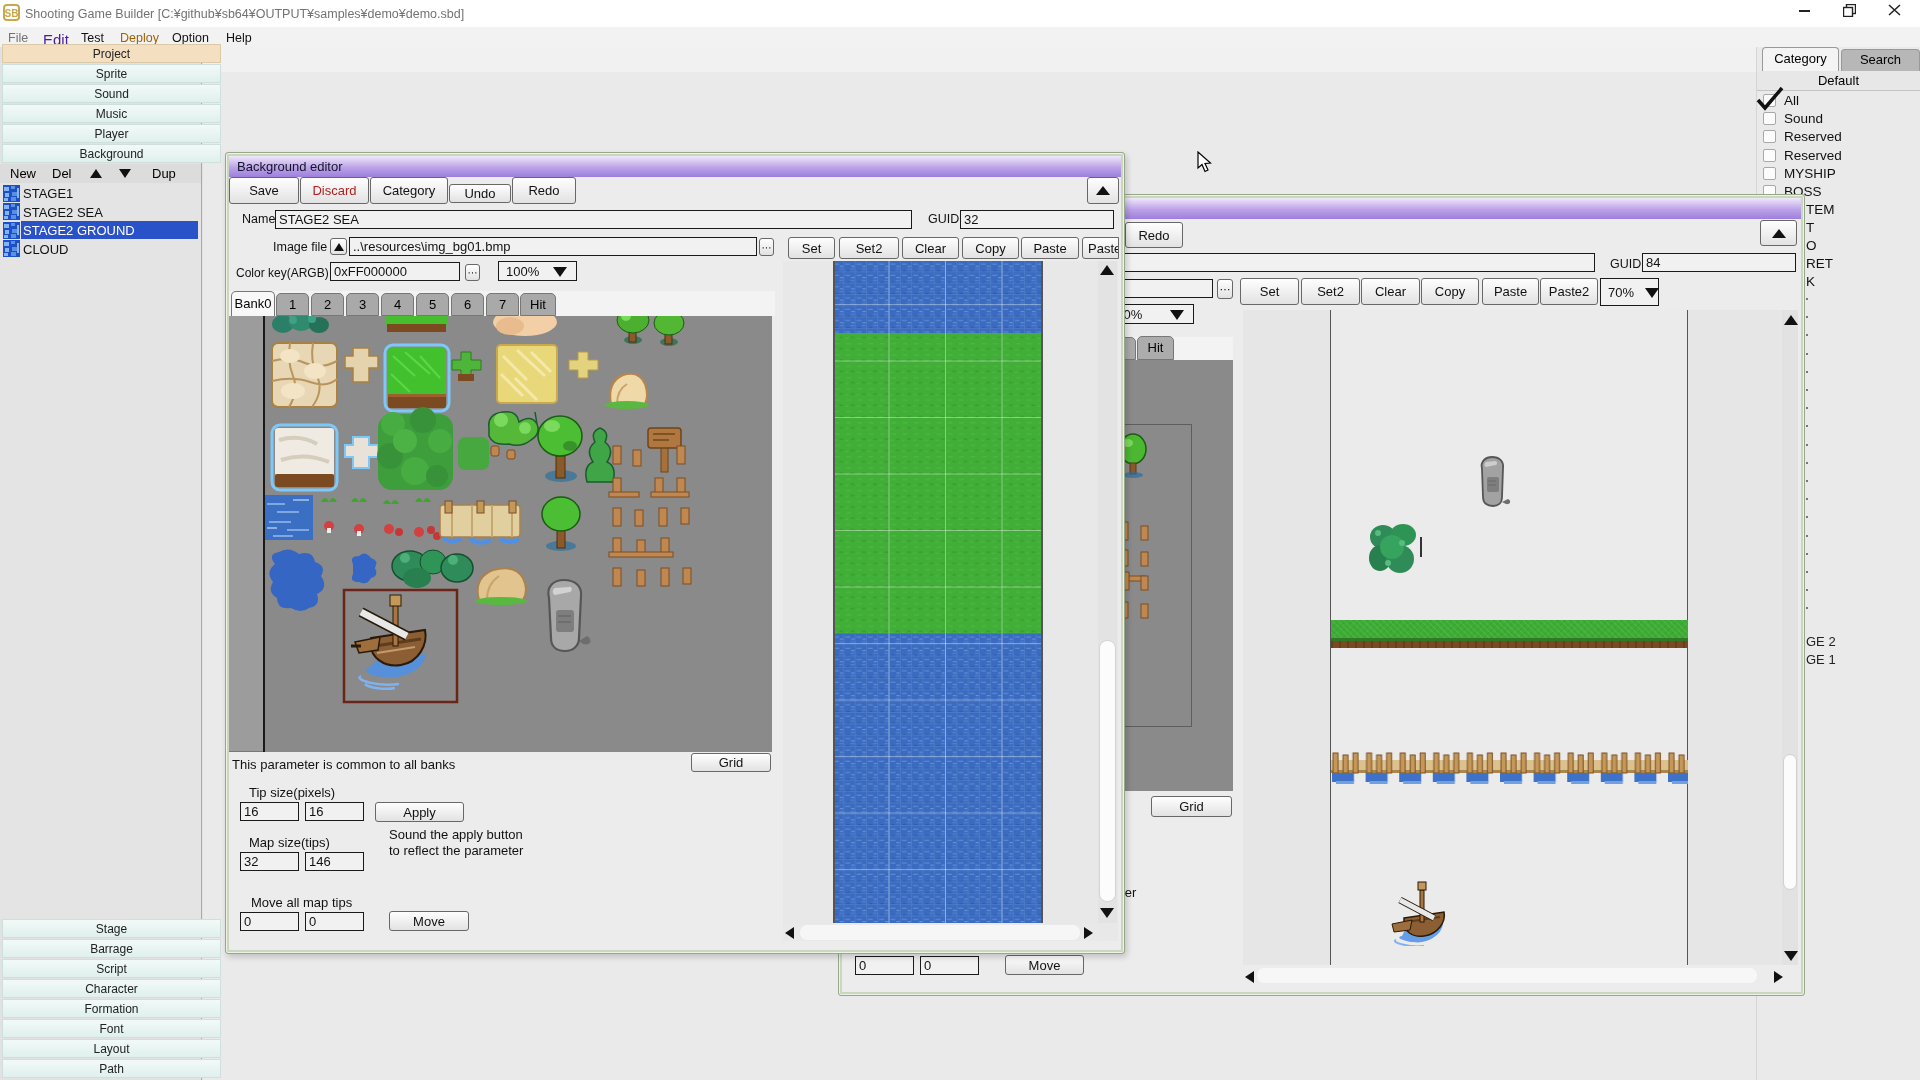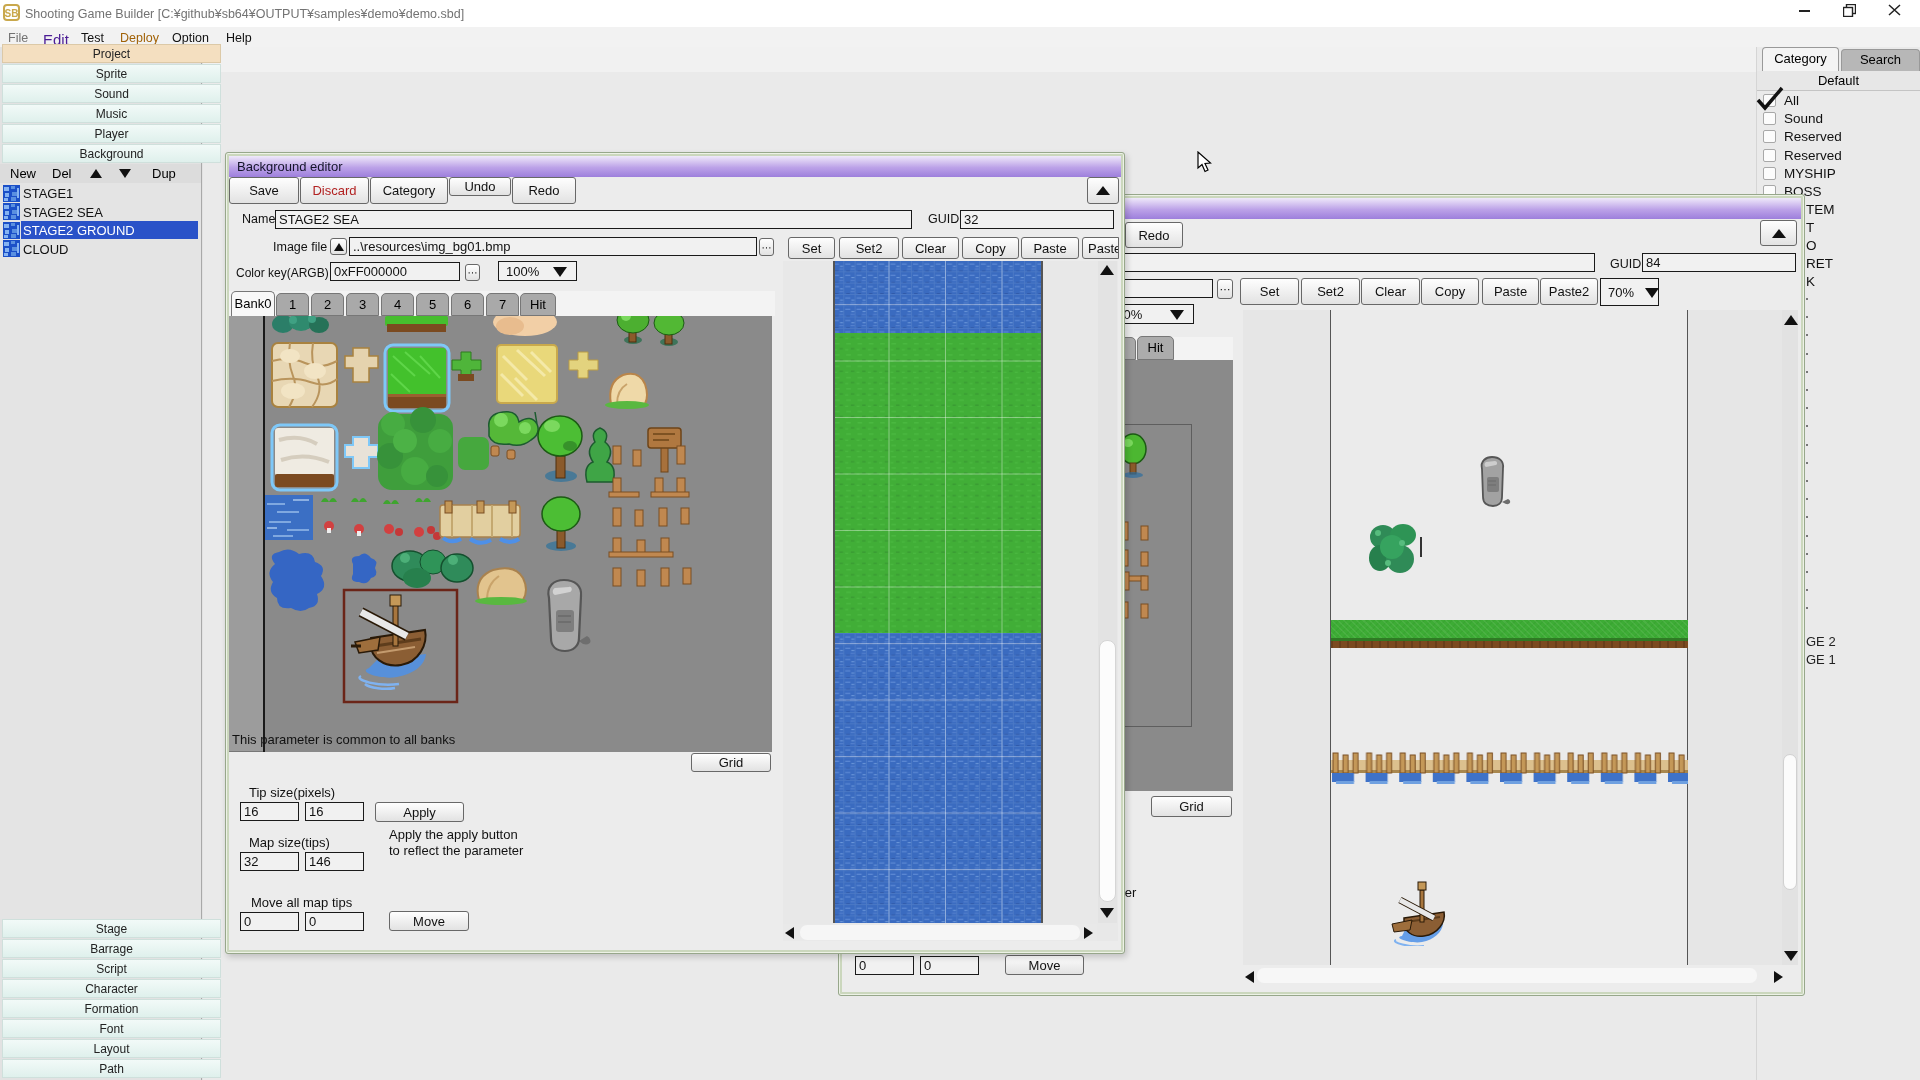--- a/index.html
+++ b/index.html
@@ -284,21 +284,21 @@
 <div class="a" style="left:1806px;top:634px;font-size:13px;color:#222">GE 2</div>
 <div class="a" style="left:1806px;top:652px;font-size:13px;color:#222">GE 1</div>
 
 <div class="a" style="left:225px;top:152px;width:900px;height:802px;background:#CBD7BD;border:1px solid #97A78B;border-radius:3px;box-shadow:inset 0 0 0 1px #EDF2E6,2px 3px 6px rgba(0,0,0,0.18)"></div>
 <div class="a" style="left:229px;top:156px;width:892px;height:794px;background:#ECECEC"></div>
 <div class="a" style="left:229px;top:156px;width:892px;height:21px;background:linear-gradient(#EFE9FA 0%,#BCA2E8 55%,#9D7FDC 100%)"></div>
 <div class="a" style="left:237px;top:159px;font-size:13px;color:#14142A">Background editor</div>
 <div class="btn" style="left:229px;top:177px;width:70px;height:27px">Save</div>
 <div class="btn" style="left:300px;top:177px;width:69px;height:27px;color:#B22222">Discard</div>
 <div class="btn" style="left:370px;top:177px;width:78px;height:27px">Category</div>
-<div class="btn" style="left:449px;top:177px;width:62px;height:19px">Undo</div>
+<div class="btn" style="left:449px;top:184px;width:62px;height:19px">Undo</div>
 <div class="btn" style="left:512px;top:177px;width:64px;height:27px">Redo</div>
 <div class="btn" style="left:1087px;top:177px;width:32px;height:27px">
     <span class="tri-u" style="border-left-width:7px;border-right-width:7px"></span>
   </div>
 <div class="lbl" style="left:242px;top:212px;font-size:12.5px">Name</div>
 <div class="fld" style="left:275px;top:210px;width:637px;height:19px">STAGE2 SEA</div>
 <div class="lbl" style="left:928px;top:212px;font-size:12.5px">GUID</div>
 <div class="fld" style="left:960px;top:210px;width:154px;height:19px">32</div>
 <div class="lbl" style="left:273px;top:240px;font-size:12.5px">Image file</div>
 <div class="btn" style="left:330px;top:238px;width:17px;height:17px">
@@ -511,27 +511,27 @@
       <path d="M112 337 L150 331" stroke="#C49B6E" stroke-width="2"></path>
       <rect x="128" y="288" width="5" height="42" fill="#A8763E" stroke="#2A1A08"></rect>
       <path d="M96 296 L142 320" stroke="#2A1A08" stroke-width="10"></path>
       <path d="M96 296 L142 320" stroke="#E8E8E8" stroke-width="7"></path>
       <rect x="125" y="279" width="11" height="11" fill="#C49858" stroke="#2A1A08"></rect>
       <path d="M90 326 L115 321 L113 334 L94 337 Z" fill="#9E6E3C" stroke="#2A1A08" stroke-width="1.5"></path>
       <path d="M86 330 L96 330" stroke="#2A1A08" stroke-width="3"></path>
     </g>
 </svg>
 
-<div class="lbl" style="left:232px;top:732px">This parameter is common to all banks</div>
+<div class="lbl" style="left:232px;top:757px">This parameter is common to all banks</div>
 <div class="btn" style="left:691px;top:753px;width:80px;height:19px">Grid</div>
 <div class="lbl" style="left:249px;top:785px">Tip size(pixels)</div>
 <div class="fld" style="left:240px;top:802px;width:59px;height:19px">16</div>
 <div class="fld" style="left:305px;top:802px;width:59px;height:19px">16</div>
 <div class="btn" style="left:375px;top:802px;width:89px;height:20px">Apply</div>
-<div class="lbl" style="left:389px;top:827px">Apply the apply button</div>
+<div class="lbl" style="left:389px;top:827px">Sound the apply button</div>
 <div class="lbl" style="left:249px;top:835px">Map size(tips)</div>
 <div class="lbl" style="left:389px;top:843px">to reflect the parameter</div>
 <div class="fld" style="left:240px;top:852px;width:59px;height:19px">32</div>
 <div class="fld" style="left:305px;top:852px;width:59px;height:19px">146</div>
 <div class="lbl" style="left:251px;top:895px">Move all map tips</div>
 <div class="fld" style="left:240px;top:912px;width:59px;height:19px">0</div>
 <div class="fld" style="left:305px;top:912px;width:59px;height:19px">0</div>
 <div class="btn" style="left:389px;top:911px;width:80px;height:20px">Move</div>
 
 <div class="a" style="left:783px;top:261px;width:335px;height:680px;background:#E8E8E8"></div>

